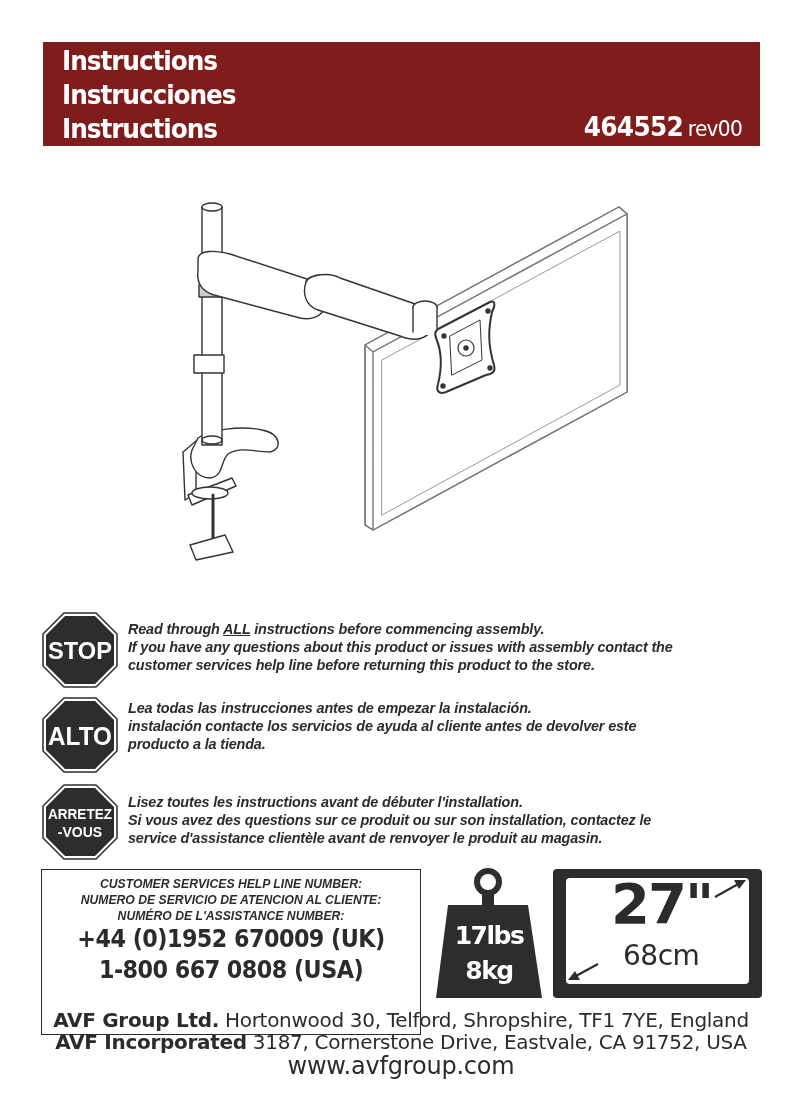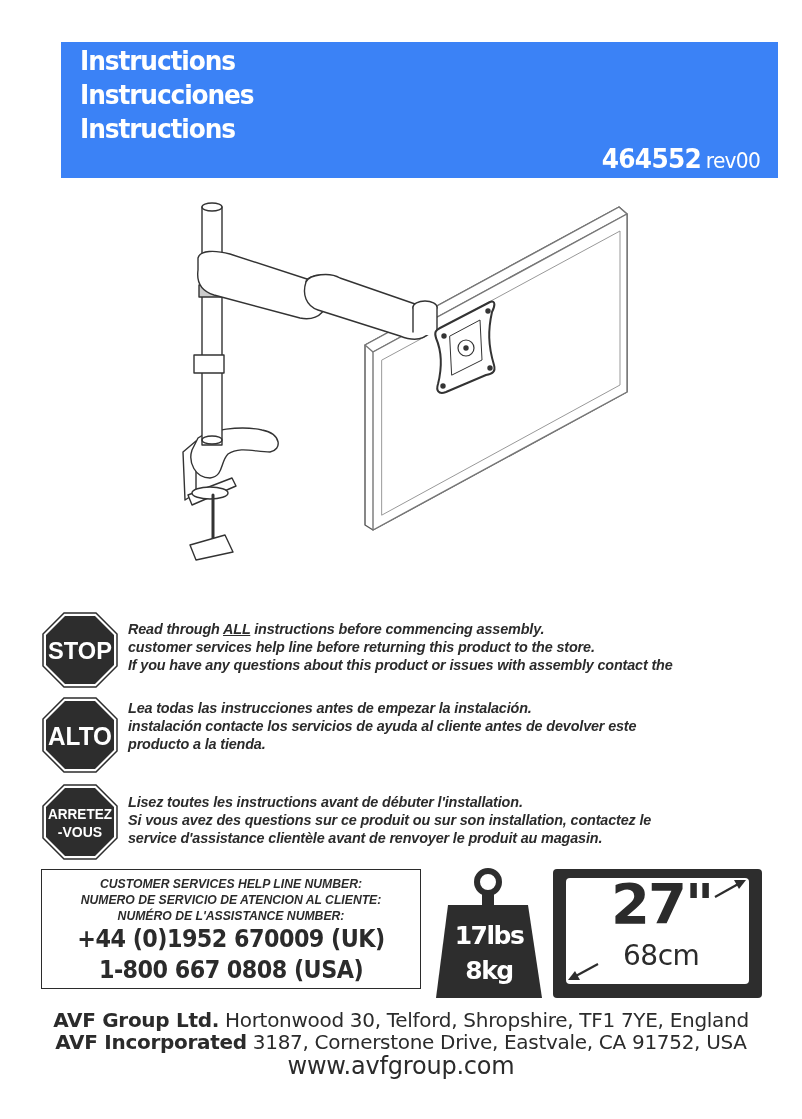--- a/index.html
+++ b/index.html
@@ -1,22 +1,22 @@
 <!DOCTYPE html>
 <html><head>
   <meta charset="utf-8">
   <style>
     html, body { margin: 0; padding: 0; background: #ffffff; }
     body {
       width: 802px; height: 1119px; position: relative; overflow: hidden;
       font-family: "DejaVu Sans", sans-serif; color: #2b2b2b;
     }
     .header {
-      position: absolute; left: 61px; top: 42px; width: 717px; height: 136px;
-      background: #3b82f6; color: #ffffff;
+      position: absolute; left: 43px; top: 42px; width: 717px; height: 104px;
+      background: #7f1d1d; color: #ffffff;
     }
     .header .titles { position: absolute; left: 19px; top: 2px; }
     .header .title-line {
       font-family: "DejaVu Sans", sans-serif; font-weight: bold;
       font-size: 27px; line-height: 34px; letter-spacing: -1.2px;
       transform: scaleX(0.92); transform-origin: left center; white-space: nowrap;
     }
     .header .code {
       position: absolute; right: 18px; bottom: 4px; white-space: nowrap;
       transform: scaleX(0.92); transform-origin: right center;
@@ -31,21 +31,21 @@
     .warn-text {
       position: absolute; left: 88px; top: 0; width: 645px;
       font-family: "Liberation Sans", sans-serif; font-style: italic; font-weight: bold;
       font-size: 14.4px; line-height: 18px; color: #2b2b2b;
       letter-spacing: -0.15px;
     }
     .warn-text .line { white-space: nowrap; }
     .warn-text u { text-decoration: underline; }
 
     .help-box {
-      position: absolute; left: 41px; top: 869px; width: 380px; height: 120px;
+      position: absolute; left: 41px; top: 869px; width: 380px; height: 166px;
       border: 1.5px solid #2b2b2b; box-sizing: border-box; text-align: center;
     }
     .help-box .label {
       font-family: "Liberation Sans", sans-serif; font-style: italic; font-weight: bold;
       font-size: 12.2px; line-height: 16px; color: #2b2b2b; white-space: nowrap;
     }
     .help-box .labels { margin-top: 6px; }
     .help-box .phone {
       font-family: "DejaVu Sans", sans-serif; font-weight: bold;
       font-size: 24px; line-height: 31px; color: #2b2b2b; white-space: nowrap;
@@ -153,22 +153,22 @@
 </svg>
 
 <div class="warn-row" style="top:612px; height:78px;">
   <svg class="stop-sign" viewBox="0 0 76 76">
     <polygon points="22,1 54,1 75,22 75,54 54,75 22,75 1,54 1,22" fill="#fff" stroke="#2d2d2d" stroke-width="1.5"></polygon>
     <polygon points="23,4 53,4 72,23 72,53 53,72 23,72 4,53 4,23" fill="#2d2d2d"></polygon>
     <text x="38" y="47" text-anchor="middle" fill="#fff" font-family="Liberation Sans, sans-serif" font-weight="bold" font-size="24" textLength="64" lengthAdjust="spacingAndGlyphs">STOP</text>
   </svg>
   <div class="warn-text" style="top:8px;">
     <div class="line"><span>Read through </span><u>ALL</u><span> instructions before commencing assembly.</span></div>
+    <div class="line">If you have any questions about this product or issues with assembly contact the</div>
     <div class="line">customer services help line before returning this product to the store.</div>
-    <div class="line">If you have any questions about this product or issues with assembly contact the</div>
   </div>
 </div>
 
 <div class="warn-row" style="top:697px; height:80px;">
   <svg class="stop-sign" viewBox="0 0 76 76">
     <polygon points="22,1 54,1 75,22 75,54 54,75 22,75 1,54 1,22" fill="#fff" stroke="#2d2d2d" stroke-width="1.5"></polygon>
     <polygon points="23,4 53,4 72,23 72,53 53,72 23,72 4,53 4,23" fill="#2d2d2d"></polygon>
     <text x="38" y="48" text-anchor="middle" fill="#fff" font-family="Liberation Sans, sans-serif" font-weight="bold" font-size="26" textLength="64" lengthAdjust="spacingAndGlyphs">ALTO</text>
   </svg>
   <div class="warn-text" style="top:2px;">

